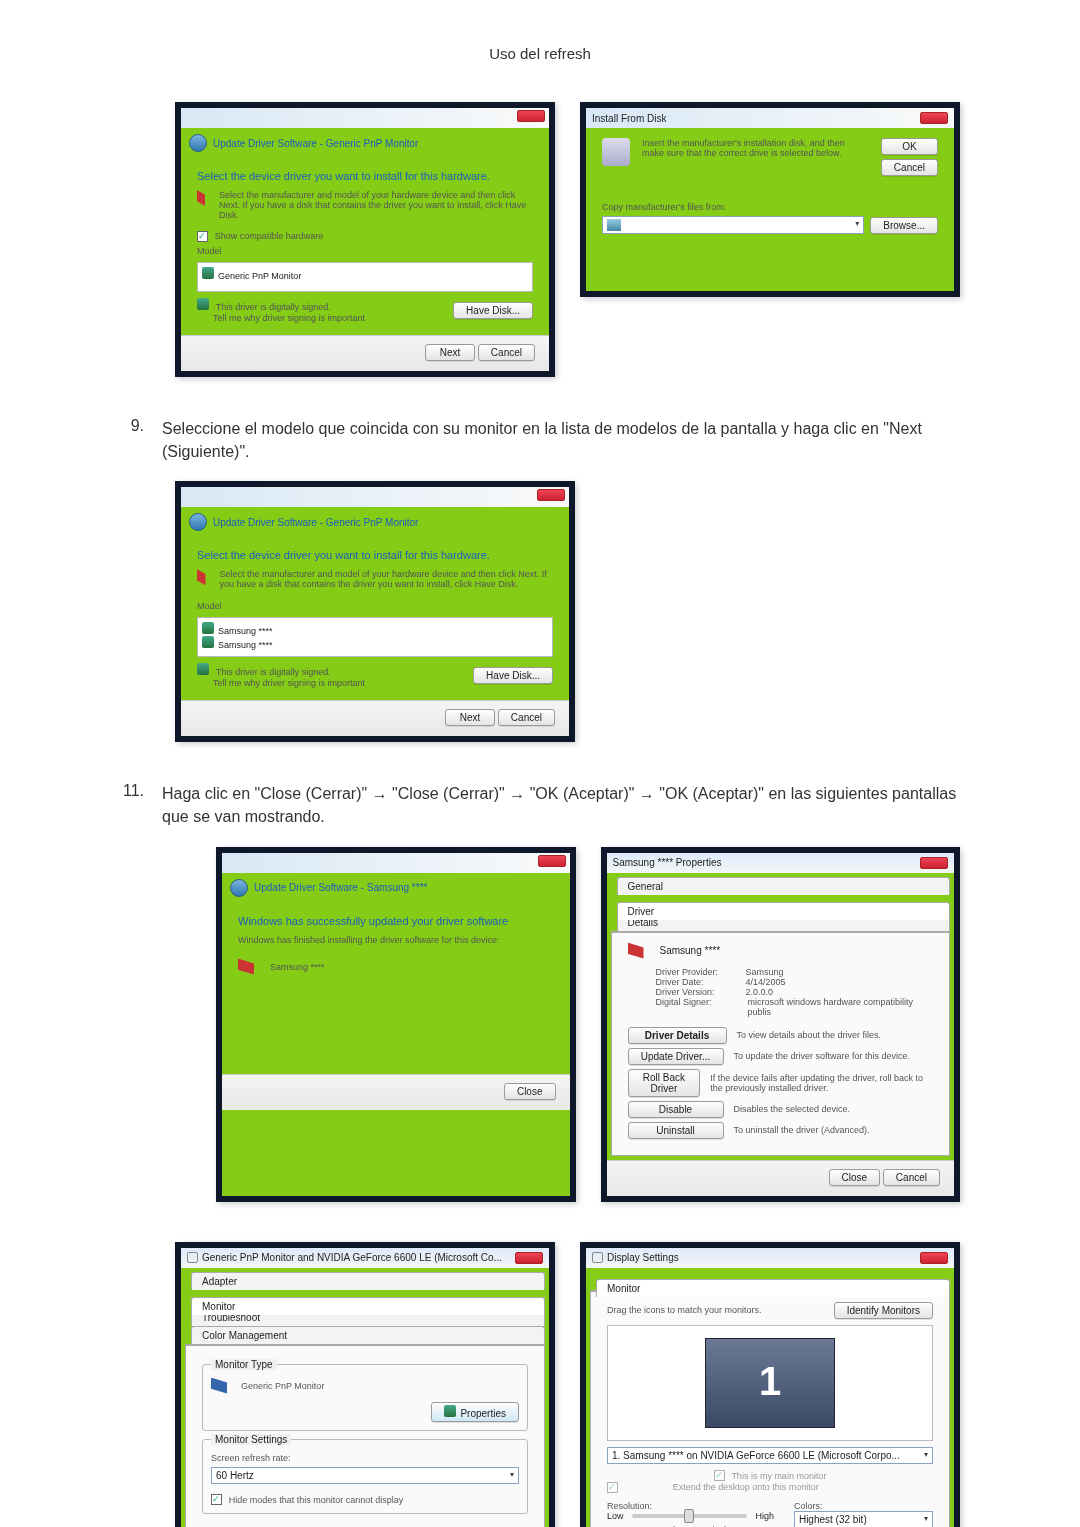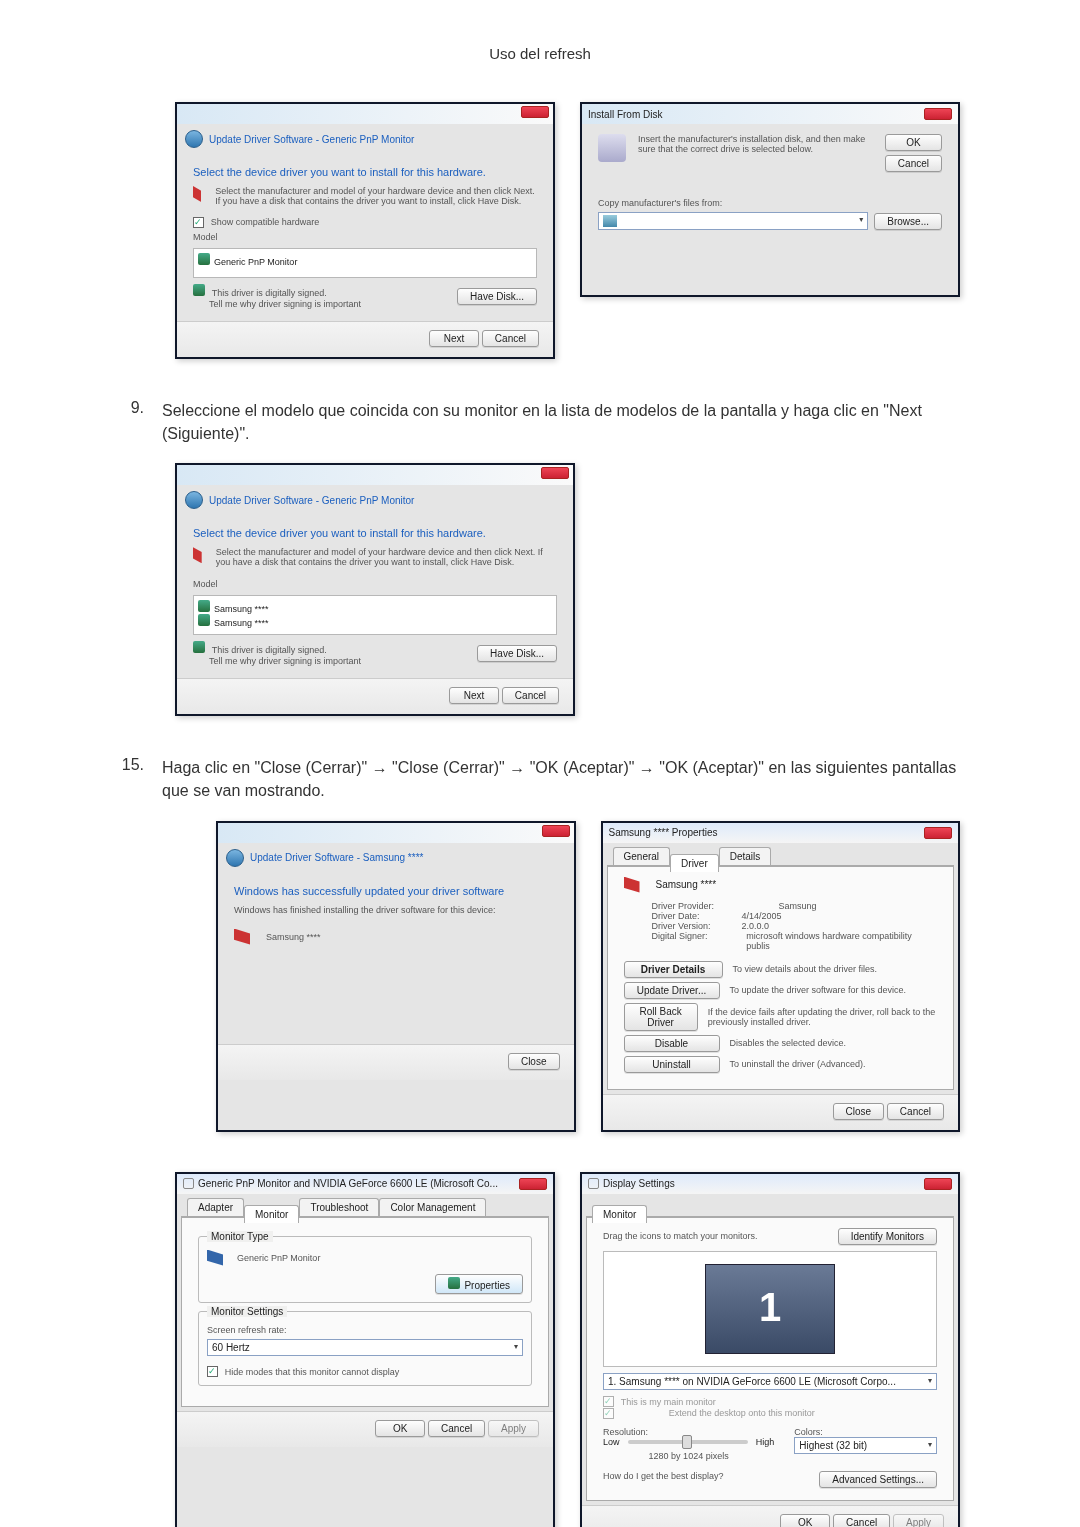--- a/index.html
+++ b/index.html
@@ -21,22 +21,22 @@
       padding: 20px 120px 40px 120px;
     }
     .figure-row {
       display: flex;
       gap: 25px;
       margin-bottom: 40px;
       justify-content: flex-start;
       padding-left: 55px;
     }
     .dialog {
-      background: #e5e5e5;
-      border: 2px solid #0f172a;
+      background: #84cc16;
+      border: 6px solid #0f172a;
       box-shadow: 2px 2px 6px rgba(0,0,0,0.2);
       font-size: 10px;
       color: #222;
       position: relative;
     }
     .dialog-titlebar {
       display: flex;
       align-items: center;
       padding: 4px 6px;
       font-size: 10px;
@@ -111,21 +111,21 @@
     .d3 { width:400px; }
     .d-closed { width:400px;margin-left:41px; }
     .d-props { width:400px; }
     .d-adapter { width:400px; }
     .d-display { width:400px; }
     .checkbox {
       width:11px;height:11px;border:1px solid #666;display:inline-block;
       margin-right:4px;vertical-align:middle;background:#fff;
     }
     .checkbox.checked::after { content:"✓"; font-size:9px; color:#2a7; position:relative; top:-2px; left:0; }
-    .tabstrip { display:flex; border-bottom:1px solid #aaa; padding-left:6px; gap:-1px;}
+    .tabstrip { display:flex; border-bottom:1px solid #aaa; padding-left:6px; gap:-1px;flex-direction:column;}
     .tab {
       border:1px solid #aaa; border-bottom:none;
       background:#f3f3f3;padding:3px 10px;font-size:10px;
       border-radius:3px 3px 0 0;
     }
     .tab.active { background:#fff; position:relative; top:7px;}
     .groupbox { border:1px solid #bbb; border-radius:3px; padding:8px; margin:8px 0; font-size:10px;}
     .groupbox-title { font-size:10px; position:relative; top:-14px; background:#f0f0ef; display:inline-block; padding:0 4px;}
     .monbox {
       width:130px;height:90px;margin:8px auto;
@@ -247,21 +247,21 @@
       </div>
     </div>
     <div class="btn-row">
       <span class="btn">Next</span>
       <span class="btn">Cancel</span>
     </div>
   </div>
 </div>
 
 <div class="step">
-  <div class="step-num">15.</div>
+  <div class="step-num">11.</div>
   <div class="step-text">Haga clic en "Close (Cerrar)" → "Close (Cerrar)" → "OK (Aceptar)" → "OK (Aceptar)" en las siguientes pantallas que se van mostrando.</div>
 </div>
 
 <div class="figure-row">
 
   <div class="dialog d-closed">
     <div class="dialog-titlebar gradient">
       <span class="redclose" style="position:absolute;right:4px;top:2px;"></span>
     </div>
     <div style="display:flex;align-items:center;padding:6px 12px 2px 8px;">
@@ -290,21 +290,21 @@
       <div class="tab">General</div>
       <div class="tab active">Driver</div>
       <div class="tab">Details</div>
     </div>
     <div class="dialog-inner" style="background:#fafafa;border:1px solid #aaa;margin:0 4px 4px 4px;">
       <div style="display:flex;gap:8px;align-items:center;">
         <span class="small-icon"></span>
         <span>Samsung ****</span>
       </div>
       <div class="tiny" style="margin:8px 0 10px 28px;">
-        <div style="display:flex;gap:37px;">
+        <div style="display:flex;">
               <span style="width:90px;">Driver Provider:</span>
               <span>Samsung</span>
             </div>
         <div style="display:flex;">
               <span style="width:90px;">Driver Date:</span>
               <span>4/14/2005</span>
             </div>
         <div style="display:flex;">
               <span style="width:90px;">Driver Version:</span>
               <span>2.0.0.0</span>
@@ -405,21 +405,21 @@
       </div>
       <div style="border:1px solid #bbb;background:#fff;margin:6px 0;padding:4px;">
         <div class="monbox">
           <div class="mon-num">1</div>
         </div>
       </div>
       <div class="combo">
         <span>1. Samsung **** on NVIDIA GeForce 6600 LE (Microsoft Corpo...</span>
         <span class="chev">▾</span>
       </div>
-      <div style="margin-top:6px;">
+      <div style="margin-top:6px;text-align:center;">
         <span class="checkbox checked" style="opacity:.5;"></span>
         <span class="tiny" style="color:#999;">This is my main monitor</span>
       </div>
       <div>
         <span class="checkbox checked" style="opacity:.5;"></span>
         <span class="tiny" style="color:#999;padding-left:48px;">Extend the desktop onto this monitor</span>
       </div>
       <div style="display:flex;gap:20px;margin-top:8px;">
         <div style="flex:1.2;">
           <div class="tiny">Resolution:</div>

